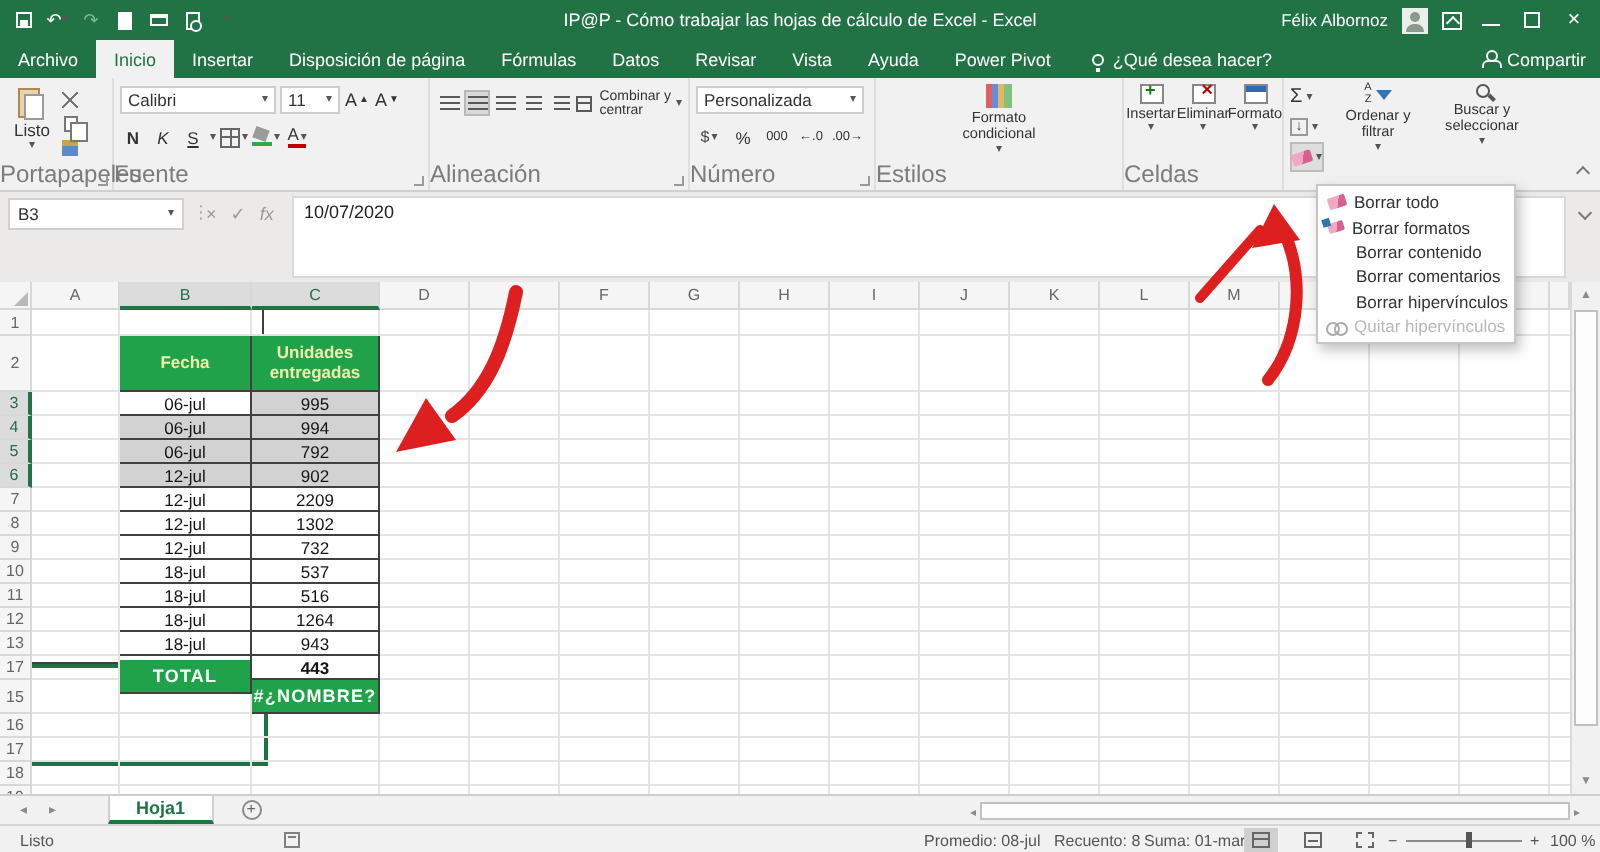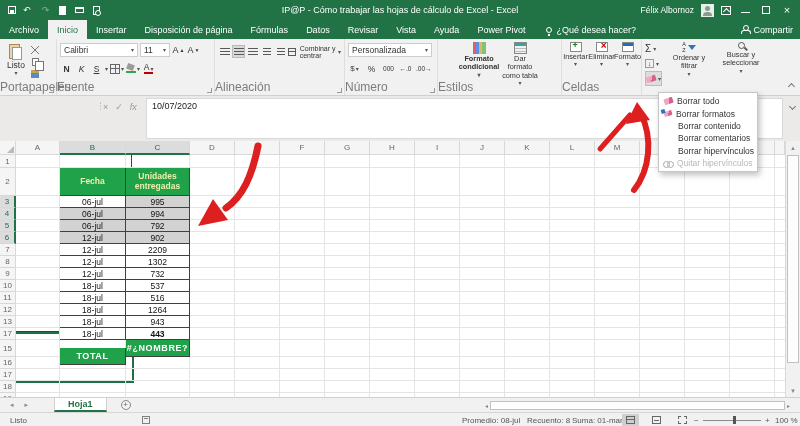--- a/index.html
+++ b/index.html
@@ -326,28 +326,23 @@
           </span>
         <span class="tb" style="font-size:6.5px">←.0</span>
         <span class="tb" style="font-size:6.5px">.00→</span>
       </div>
       <div class="glab">Número</div>
       <span class="dl"></span>
     </div>
 
     <div class="grp" style="width:124px">
       <div id="stylesbtns" style="display:flex;gap:2px;justify-content:center">
-          <div class="bigbtn" style="width: 39px; font-weight: bold;">
+          <div class="bigbtn" style="width: 39px;">
             <div class="ic-cf"></div>
             <div class="bl">Formato condicional</div>
-            <div class="car">▾</div>
-          </div>
-          <div class="bigbtn" style="width: 39px;">
-            <div class="ic-ft"></div>
-            <div class="bl">Dar formato como tabla</div>
             <div class="car">▾</div>
           </div>
         </div>
       <div class="glab">Estilos</div>
     </div>
 
     <div class="grp" style="width:80px">
       <div id="cellsbtns" style="display:flex;gap:1px;justify-content:center">
           <div class="bigbtn" style="width: 25px;">
             <div class="ic-ins"></div>
@@ -396,20 +391,24 @@
           <span class="lens" style="margin-bottom:2px"></span>
           <span class="bl">Buscar y seleccionar</span>
             <span class="car">▾</span>
         </div>
       </div>
     </div>
     <span class="chev up" style="position:absolute;right:6px;bottom:6px"></span>
   </div>
 
   <div class="fbar">
+    <div class="namebox">
+        <span>B3</span>
+        <span class="car">▾</span>
+      </div>
     <span class="vdots">⋮</span>
     <div class="fxbtns">
       <span>×</span>
       <span>✓</span>
       <span style="font-style:italic">fx</span>
     </div>
     <div class="fcontent"><span>10/07/2020</span></div>
     <span class="chev dn fexp"></span>
   </div>
 
@@ -504,21 +503,21 @@
       <div class="cell" style="left: 60px; top: 139px; width: 66px; height: 12px;">18-jul</div>
       <div class="cell" style="left: 126px; top: 139px; width: 64px; height: 12px;">537</div>
       <div class="cell" style="left: 60px; top: 151px; width: 66px; height: 12px;">18-jul</div>
       <div class="cell" style="left: 126px; top: 151px; width: 64px; height: 12px;">516</div>
       <div class="cell" style="left: 60px; top: 163px; width: 66px; height: 12px;">18-jul</div>
       <div class="cell" style="left: 126px; top: 163px; width: 64px; height: 12px;">1264</div>
       <div class="cell" style="left: 60px; top: 175px; width: 66px; height: 12px;">18-jul</div>
       <div class="cell" style="left: 126px; top: 175px; width: 64px; height: 12px;">943</div>
       <div class="cell" style="left: 60px; top: 187px; width: 66px; height: 12px;">18-jul</div>
       <div class="cell" style="left: 126px; top: 187px; width: 64px; height: 12px; font-weight: bold;">443</div>
-      <div class="cell ttl" style="left: 60px; top: 207px; width: 66px; height: 17px;">TOTAL</div>
+      <div class="cell ttl" style="left: 60px; top: 189px; width: 66px; height: 17px;">TOTAL</div>
       <div class="cell ttl" style="left: 126px; top: 199px; width: 64px; height: 17px;">#¿NOMBRE?</div>
       <div style="left: 59px; top: 26px; width: 132px; height: 191px; border: 1px solid rgb(64, 64, 64); z-index: 3; pointer-events: none;"></div>
       <div style="left: 58px; top: 53px; width: 134px; height: 51px; border: 2px solid rgb(30, 113, 69); z-index: 4; pointer-events: none;"></div>
       <div style="left: 187px; top: 100px; width: 6px; height: 6px; background: rgb(30, 113, 69); border: 1px solid rgb(255, 255, 255); z-index: 5;"></div>
     </div>
 
   <div class="vscroll">
     <span class="sarr" style="top:0">▲</span>
     <span class="vthumb"></span>
     <span class="sarr" style="bottom:0">▼</span>

